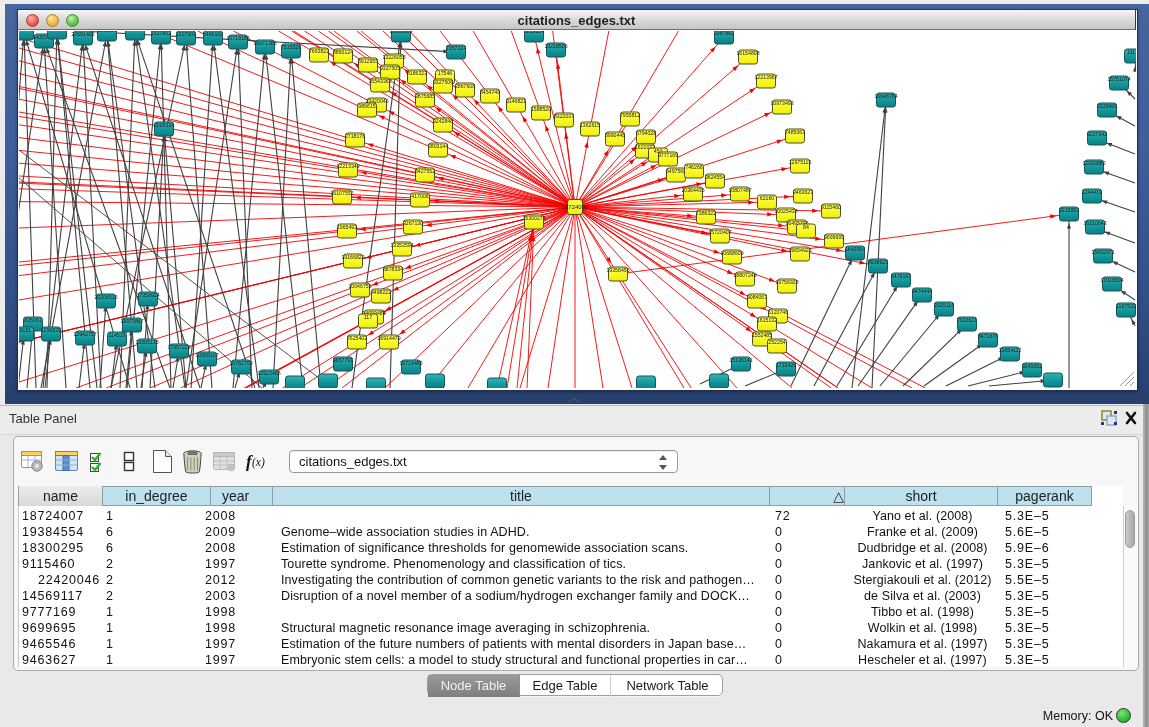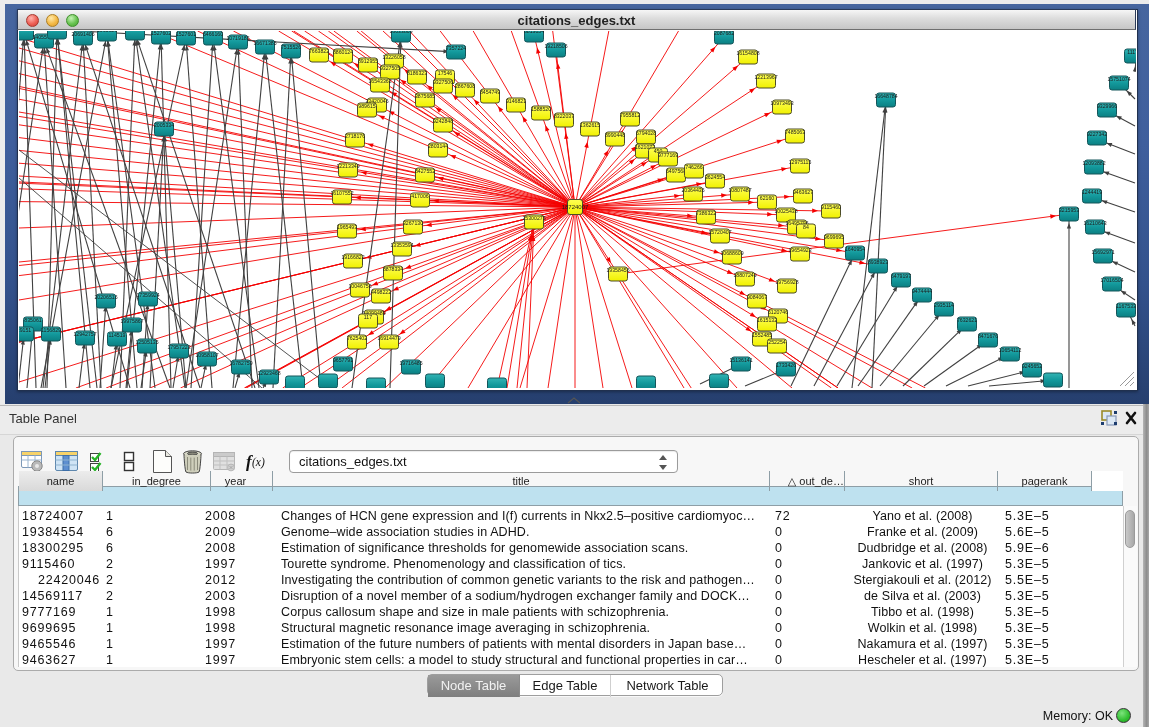--- a/index.html
+++ b/index.html
@@ -22,22 +22,22 @@
 #tptitle{position:absolute;left:9px;top:411px;font-size:13px;color:#333}
 #inner{position:absolute;left:13px;top:436px;width:1124px;height:233px;
 background:#f7f7f7;border:1px solid #ababab;border-radius:5px}
 #combo{position:absolute;left:289px;top:450px;width:389px;height:23px;background:#fff;
 border:1px solid #9b9b9b;border-radius:4px;box-sizing:border-box;
 box-shadow:inset 0 1px 1px rgba(0,0,0,.08)}
 #combo span{position:absolute;left:9px;top:3px;font-size:13px;color:#111}
 
 #thead{position:absolute;left:18px;top:486px;width:1105px;height:20px;
 background:#bee1ef;border:1px solid #8e9ea6;box-sizing:border-box}
-.hc{position:absolute;top:471px;height:20px;border-right:1px solid #8e9ea6;
-box-sizing:border-box;font-size:11px;color:#222;text-align:center;line-height:20px}
+.hc{position:absolute;top:486px;height:20px;border-right:1px solid #8e9ea6;
+box-sizing:border-box;font-size:14px;color:#222;text-align:center;line-height:20px}
 #tbody{position:absolute;left:18px;top:506px;width:1105px;height:161px;background:#fff;
 border-left:1px solid #c9c9c9}
 .row{position:absolute;left:0;top:0;width:1123px;height:16px;font-size:12.5px;color:#111;letter-spacing:0.8px}
 .row span{position:absolute;top:2px;white-space:nowrap}
 .row .ctr{text-align:center;letter-spacing:0.1px}
 
 #sb{position:absolute;left:1123px;top:506px;width:13px;height:161px;background:#fafafa;
 border-left:1px solid #d0d0d0}
 #sbthumb{position:absolute;left:1124.5px;top:510px;width:10px;height:38px;border-radius:5px;
 background:linear-gradient(90deg,#c9c9c9,#a8a8a8);border:1px solid #9a9a9a;box-sizing:border-box}
@@ -779,21 +779,20 @@
 <div class="hc" style="left:273px;width:497px">title</div>
 <div class="hc" style="left:770px;width:75px;text-align:right;padding-left:5px">△ out_de…</div>
 <div class="hc" style="left:845px;width:153px">short</div>
 <div class="hc" style="left:998px;width:94px">pagerank</div>
 <div class="hc" style="left:1092px;width:31px;border-right:none;background:#fff"></div>
 <div id="tbody"></div>
 <div class="row" style="top:507px">
 <span style="left:22px">18724007</span>
     <span style="left:106px">1</span>
     <span style="left:205px">2008</span>
-    <span style="left:281px;letter-spacing:0.1px">Changes of HCN gene expression and I(f) currents in Nkx2.5–positive cardiomyoc…</span>
     <span style="left:775px">72</span>
     <span class="ctr" style="left:845px;width:155px">Yano et al. (2008)</span>
     <span style="left:1005px">5.3E–5</span>
   </div>
 <div class="row" style="top:523px">
 <span style="left:22px">19384554</span>
     <span style="left:106px">6</span>
     <span style="left:205px">2009</span>
     <span style="left:281px;letter-spacing:0.1px">Genome–wide association studies in ADHD.</span>
     <span style="left:775px">0</span>
@@ -833,21 +832,20 @@
     <span style="left:205px">2003</span>
     <span style="left:281px;letter-spacing:0.1px">Disruption of a novel member of a sodium/hydrogen exchanger family and DOCK…</span>
     <span style="left:775px">0</span>
     <span class="ctr" style="left:845px;width:155px">de Silva et al. (2003)</span>
     <span style="left:1005px">5.3E–5</span>
   </div>
 <div class="row" style="top:603px">
 <span style="left:22px">9777169</span>
     <span style="left:106px">1</span>
     <span style="left:205px">1998</span>
-    <span style="left:281px;letter-spacing:0.1px">Corpus callosum shape and size in male patients with schizophrenia.</span>
     <span style="left:775px">0</span>
     <span class="ctr" style="left:845px;width:155px">Tibbo et al. (1998)</span>
     <span style="left:1005px">5.3E–5</span>
   </div>
 <div class="row" style="top:619px">
 <span style="left:22px">9699695</span>
     <span style="left:106px">1</span>
     <span style="left:205px">1998</span>
     <span style="left:281px;letter-spacing:0.1px">Structural magnetic resonance image averaging in schizophrenia.</span>
     <span style="left:775px">0</span>

